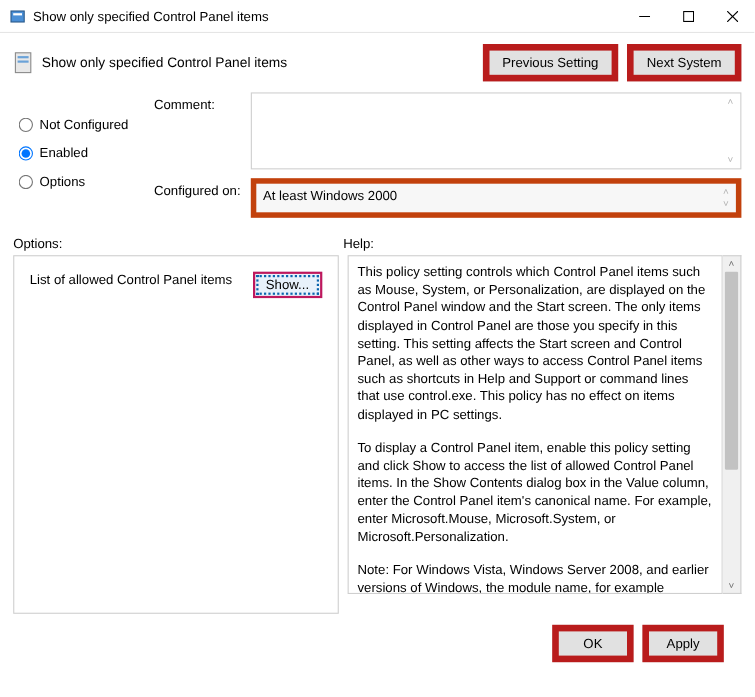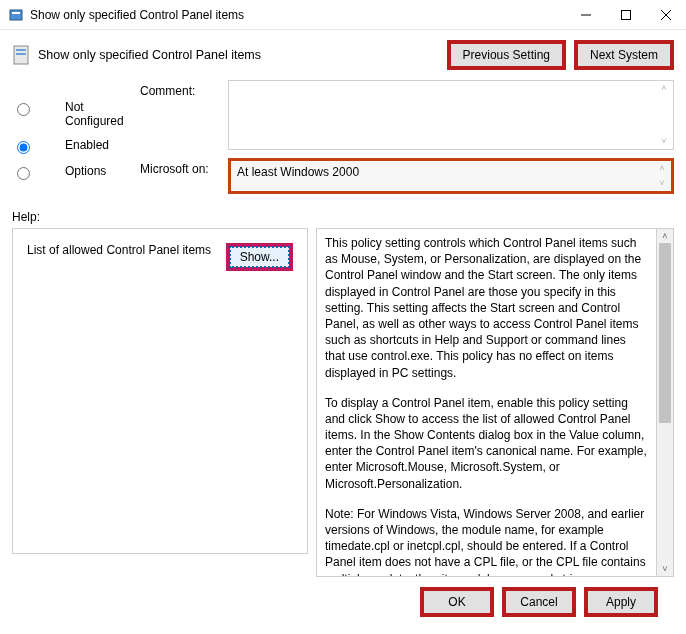--- a/index.html
+++ b/index.html
@@ -7,45 +7,45 @@
 
 .titlebar { height: 30px; border-bottom: 1px solid #e5e5e5; display: flex; align-items: center; padding: 0 0 0 8px; }
 .titlebar .icon { width: 16px; height: 16px; margin-right: 6px; }
 .titlebar .title { flex: 1; }
 .winbtn { width: 40px; height: 28px; display: flex; align-items: center; justify-content: center; }
 .winbtn svg { display: block; }
 
 .header-row { display: flex; align-items: center; padding: 10px 12px 6px 12px; }
 .header-row .icon { width: 18px; height: 22px; margin-right: 8px; }
 .header-row .title { flex: 1; font-size: 12.5px; }
-.header-row .btn, .footer .btn { background: #e1e1e1; border: 4px solid #b91c1c; padding: 4px 12px; margin-left: 8px; min-width: 86px; text-align: center; }
+.header-row .btn, .footer .btn { background: #e1e1e1; border: 6px solid #b91c1c; padding: 4px 12px; margin-left: 8px; min-width: 86px; text-align: center; }
 
 .config-row { display: flex; padding: 4px 12px 0 12px; }
 .radios { width: 128px; padding-top: 10px; }
-.radios label { display: flex; align-items: flex-start; margin: 10px 0; gap: 29px; }
+.radios label { display: flex; align-items: flex-end; margin: 10px 0; }
 .radios input { margin-right: 6px; }
 
 .fields { flex: 1; }
 .field-row { display: flex; margin-bottom: 8px; }
 .field-row .lbl { width: 88px; padding-top: 4px; }
 .comment-box { flex: 1; height: 70px; border: 1px solid #cfcfcf; position: relative; background: #fff; }
-.supported-box { flex: 1; height: 36px; border: 3px solid #c2410c; background: #f7f7f7; padding: 4px 6px; position: relative; }
+.supported-box { flex: 1; height: 36px; border: 5px solid #c2410c; background: #f7f7f7; padding: 4px 6px; position: relative; }
 .tiny-scroll { position: absolute; right: 3px; width: 12px; display: flex; flex-direction: column; justify-content: space-between; pointer-events: none; }
 .tiny-scroll span { color: #b0b0b0; font-size: 9px; line-height: 1; text-align: center; }
 
 .labels-row { display: flex; padding: 8px 12px 4px 12px; }
 .labels-row .l1 { width: 300px; }
 .labels-row .l2 { flex: 1; }
 
 .panels { display: flex; padding: 0 12px; gap: 8px; }
 .opt-panel { width: 296px; height: 326px; border: 1px solid #cfcfcf; padding: 14px; display: flex; align-items: flex-start; }
 .opt-panel .lbl { flex: 1; }
-.show-btn { border: 4px solid #be185d; outline: 2px dotted #0a64ad; outline-offset: -5px; background: #e7f1fb; padding: 3px 10px; }
+.show-btn { border: 2px solid #be185d; outline: 2px dotted #0a64ad; outline-offset: -5px; background: #e7f1fb; padding: 3px 10px; }
 
-.help-wrap { flex: 1; height: 349px; display: flex; }
+.help-wrap { flex: 1; height: 308px; display: flex; }
 .help-panel { flex: 1; border: 1px solid #cfcfcf; padding: 6px 8px; overflow: hidden; line-height: 1.35; }
 .help-panel p { margin: 0 0 14px 0; }
 .help-scroll { width: 17px; background: #f0f0f0; border: 1px solid #cfcfcf; border-left: none; position: relative; }
 .help-scroll .thumb { position: absolute; left: 2px; right: 2px; top: 14px; height: 180px; background: #c2c2c2; border-radius: 1px; }
 .help-scroll .arr { position: absolute; left: 0; right: 0; height: 14px; text-align: center; font-size: 9px; color: #666; line-height: 14px; }
 .help-scroll .arr.bot { bottom: 0; }
 
 .footer { display: flex; justify-content: flex-end; padding: 10px 28px; }
 .footer .btn { min-width: 74px; }
 </style>
@@ -110,33 +110,34 @@
     <div class="field-row">
       <div class="lbl">Comment:</div>
       <div class="comment-box">
         <div class="tiny-scroll" style="top:3px;bottom:3px;">
             <span>˄</span>
             <span>˅</span>
           </div>
       </div>
     </div>
     <div class="field-row">
-      <div class="lbl">Microsoft on:</div>
+      <div class="lbl">Configured on:</div>
       <div class="supported-box">
         <span>At least Windows 2000</span>
         <div class="tiny-scroll" style="top:3px;bottom:3px;">
             <span>˄</span>
             <span>˅</span>
           </div>
       </div>
     </div>
   </div>
 </div>
 
 <div class="labels-row">
+  <div class="l1">Options:</div>
   <div class="l2">Help:</div>
 </div>
 
 <div class="panels">
   <div class="opt-panel">
     <span class="lbl">List of allowed Control Panel items</span>
     <button class="show-btn">Show...</button>
   </div>
   <div class="help-wrap">
     <div class="help-panel">
@@ -147,15 +148,14 @@
     <div class="help-scroll">
       <div class="arr">˄</div>
       <div class="thumb"></div>
       <div class="arr bot">˅</div>
     </div>
   </div>
 </div>
 
 <div class="footer">
   <button class="btn">OK</button>
-  <button class="btn">Cancel</button>
   <button class="btn">Apply</button>
 </div>
 
 </body></html>

